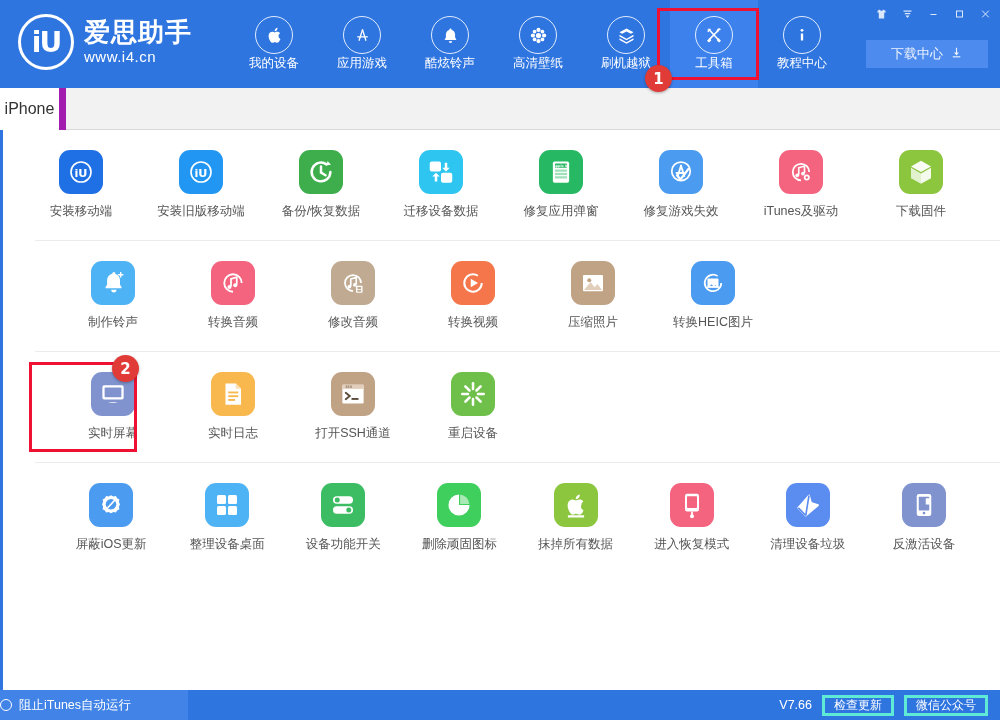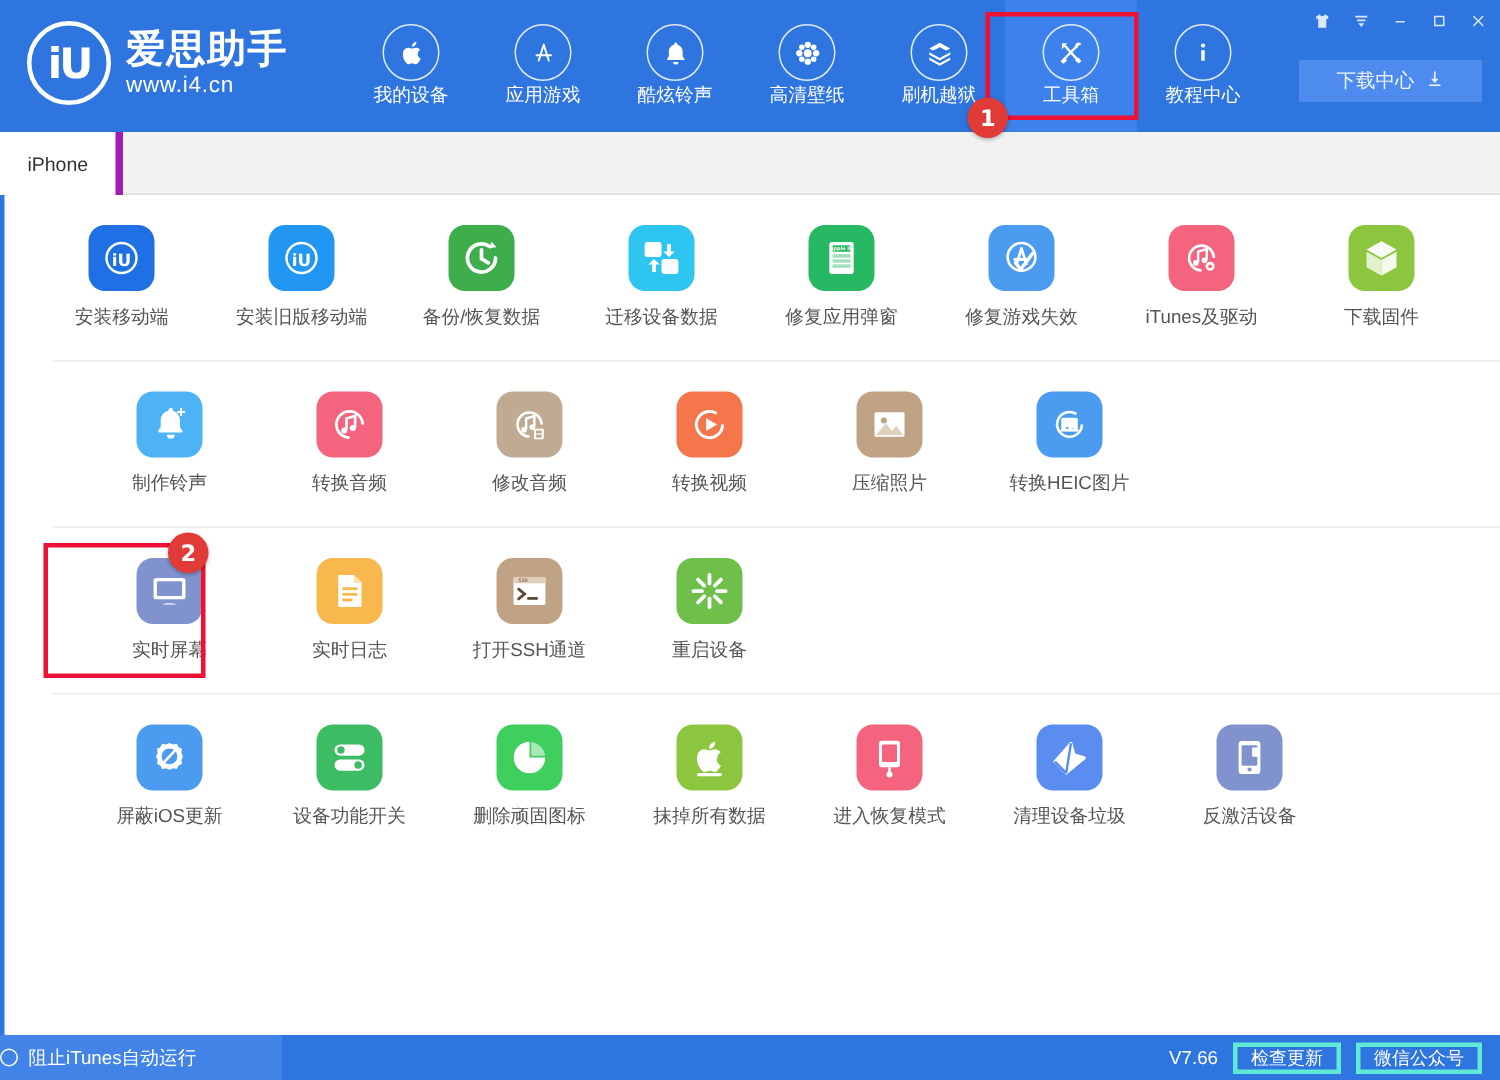--- a/index.html
+++ b/index.html
@@ -61,24 +61,24 @@
     display: flex; align-items: center; justify-content: center; gap: 7px;
     cursor: pointer;
   }
 
   
   .tabbar {
     position: absolute; left: 0; top: 88px; width: 1000px; height: 42px;
     background: #f2f2f2; border-bottom: 1px solid #d9d9d9;
   }
   .tab {
-    position: absolute; left: 0; top: 0; width: 82px; height: 42px;
-    background: #ffffff; border-right: 5px solid #a21caf;
+    position: absolute; left: 0; top: 0; width: 66px; height: 42px;
+    background: #ffffff; border-right: 7px solid #a21caf;
     display: flex; align-items: center; justify-content: center;
-    font-size: 13px; color: #333; cursor: pointer;
+    font-size: 16px; color: #333; cursor: pointer;
   }
 
   
   .content {
     position: absolute; left: 0; top: 130px; width: 1000px; height: 560px;
     background: #ffffff; border-left: 3px solid #2f75e0;
     overflow: hidden;
   }
   .grid-row {
     position: relative; padding: 0 18px;
@@ -501,20 +501,31 @@
         <div class="tool-icon" style="background:#4b9bf0">
           <svg width="30" height="30" viewBox="0 0 24 24">
               <path d="M12 4.2l1.9.9 2-.4 1 1.8 1.8 1-.4 2 .9 1.9-.9 1.9.4 2-1.8 1-1 1.8-2-.4-1.9.9-1.9-.9-2 .4-1-1.8-1.8-1 .4-2-.9-1.9.9-1.9-.4-2 1.8-1 1-1.8 2 .4z" fill="#fff"></path>
               <circle cx="12" cy="11.4" r="4.2" fill="#4b9bf0"></circle>
               <path d="M9.4 14.2 L14.6 8.6" stroke="#fff" stroke-width="1.4" stroke-linecap="round"></path>
             </svg>
         </div>
         <div class="tool-label">屏蔽iOS更新</div>
       </div>
       <div class="tool">
+        <div class="tool-icon" style="background:#4eb3f5">
+          <svg width="30" height="30" viewBox="0 0 24 24" fill="#fff">
+              <rect x="4" y="4" width="7.2" height="7.2" rx="1.2"></rect>
+              <rect x="12.8" y="4" width="7.2" height="7.2" rx="1.2"></rect>
+              <rect x="4" y="12.8" width="7.2" height="7.2" rx="1.2"></rect>
+              <rect x="12.8" y="12.8" width="7.2" height="7.2" rx="1.2"></rect>
+            </svg>
+        </div>
+        <div class="tool-label">整理设备桌面</div>
+      </div>
+      <div class="tool">
         <div class="tool-icon" style="background:#3dbd63">
           <svg width="30" height="30" viewBox="0 0 24 24">
               <rect x="4" y="5" width="16" height="6" rx="3" fill="#fff"></rect>
               <circle cx="7.4" cy="8" r="2" fill="#3dbd63"></circle>
               <rect x="4" y="13" width="16" height="6" rx="3" fill="#fff"></rect>
               <circle cx="16.6" cy="16" r="2" fill="#3dbd63"></circle>
             </svg>
         </div>
         <div class="tool-label">设备功能开关</div>
       </div>

